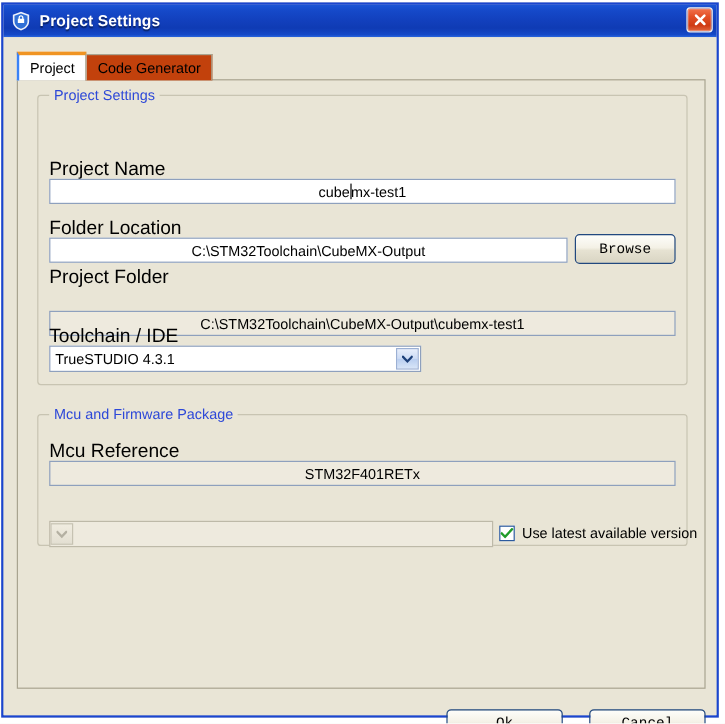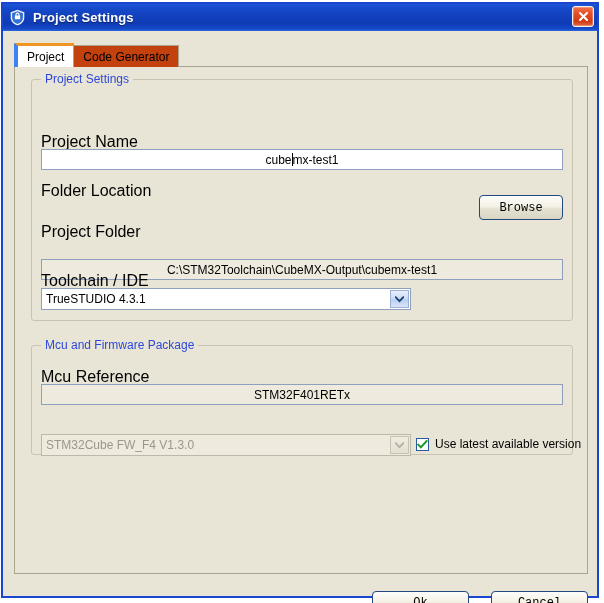--- a/index.html
+++ b/index.html
@@ -108,21 +108,21 @@
     background: #e9e5d6;
     border: 1px solid #a9a490;
     border-bottom: none;
     cursor: pointer;
     white-space: nowrap;
   }
   .tab.active {
     height: 24px;
     background: #ffffff;
     border-top: 3px solid #f09422;
-    border-left: 4px solid #3b82f6;
+    border-left: 2px solid #3b82f6;
     border-right: 1px solid #a9a490;
     z-index: 5;
     margin-right: -1px;
   }
   .tab.inactive {
     background: #c2410c;
     margin-bottom: 0px;
   }
 
   
@@ -315,50 +315,52 @@
         </div>
 
         <div class="flabel" style="left:26px; top:66px;">Project Name</div>
         <div class="tinput" style="left:26px; top:82px; width:522px; height:21px;">
           <span>cube</span>
             <span class="caret"></span>
             <span>mx-test1</span>
         </div>
 
         <div class="flabel" style="left:26px; top:115px;">Folder Location</div>
+        <div class="tinput" style="left:26px; top:131px; width:432px; height:21px;">
+          <span>C:\STM32Toolchain\CubeMX-Output</span>
+        </div>
         <div class="btn" style="left:464px; top:128px; width:84px; height:25px;">
           <span>Browse</span>
         </div>
 
         <div class="flabel" style="left:26px; top:156px;">Project Folder</div>
         <div class="tinput readonly" style="left:26px; top:172px; width:522px; height:21px;margin-top:20px;">
           <span>C:\STM32Toolchain\CubeMX-Output\cubemx-test1</span>
         </div>
 
         <div class="flabel" style="left:26px; top:205px;">Toolchain / IDE</div>
-        <div class="combo" style="left:26px; top:221px; width:370px; height:22px;justify-content:flex-end;">
+        <div class="combo" style="left:26px; top:221px; width:310px; height:22px;justify-content:flex-end;">
           <span class="combo-value">TrueSTUDIO 4.3.1</span>
           <span class="combo-btn">
             <svg width="9" height="7" viewBox="0 0 9 7">
               <path d="M0.8 1.3 L4.5 5.2 L8.2 1.3" stroke="#1c3f78" stroke-width="1.9" fill="none" stroke-linecap="square"></path>
             </svg>
           </span>
         </div>
 
         <div class="groupbox" style="left:16px; top:278px; width:542px; height:110px;">
           <div class="group-legend">Mcu and Firmware Package</div>
         </div>
 
         <div class="flabel" style="left:26px; top:301px;">Mcu Reference</div>
         <div class="tinput readonly" style="left:26px; top:317px; width:522px; height:21px;">
           <span>STM32F401RETx</span>
         </div>
 
         <div class="combo disabled" style="left:26px; top:367px; width:370px; height:22px;">
-          <span class="combo-value">STM32Cube FW_F4 V1.3.0</span>
           <span class="combo-btn">
             <svg width="9" height="7" viewBox="0 0 9 7">
               <path d="M0.8 1.3 L4.5 5.2 L8.2 1.3" stroke="#b4b0a2" stroke-width="1.9" fill="none" stroke-linecap="square"></path>
             </svg>
           </span>
         </div>
 
         <div class="checkrow" style="left:401px; top:370px;">
           <span class="checkbox">
             <svg width="11" height="9" viewBox="0 0 11 9">

